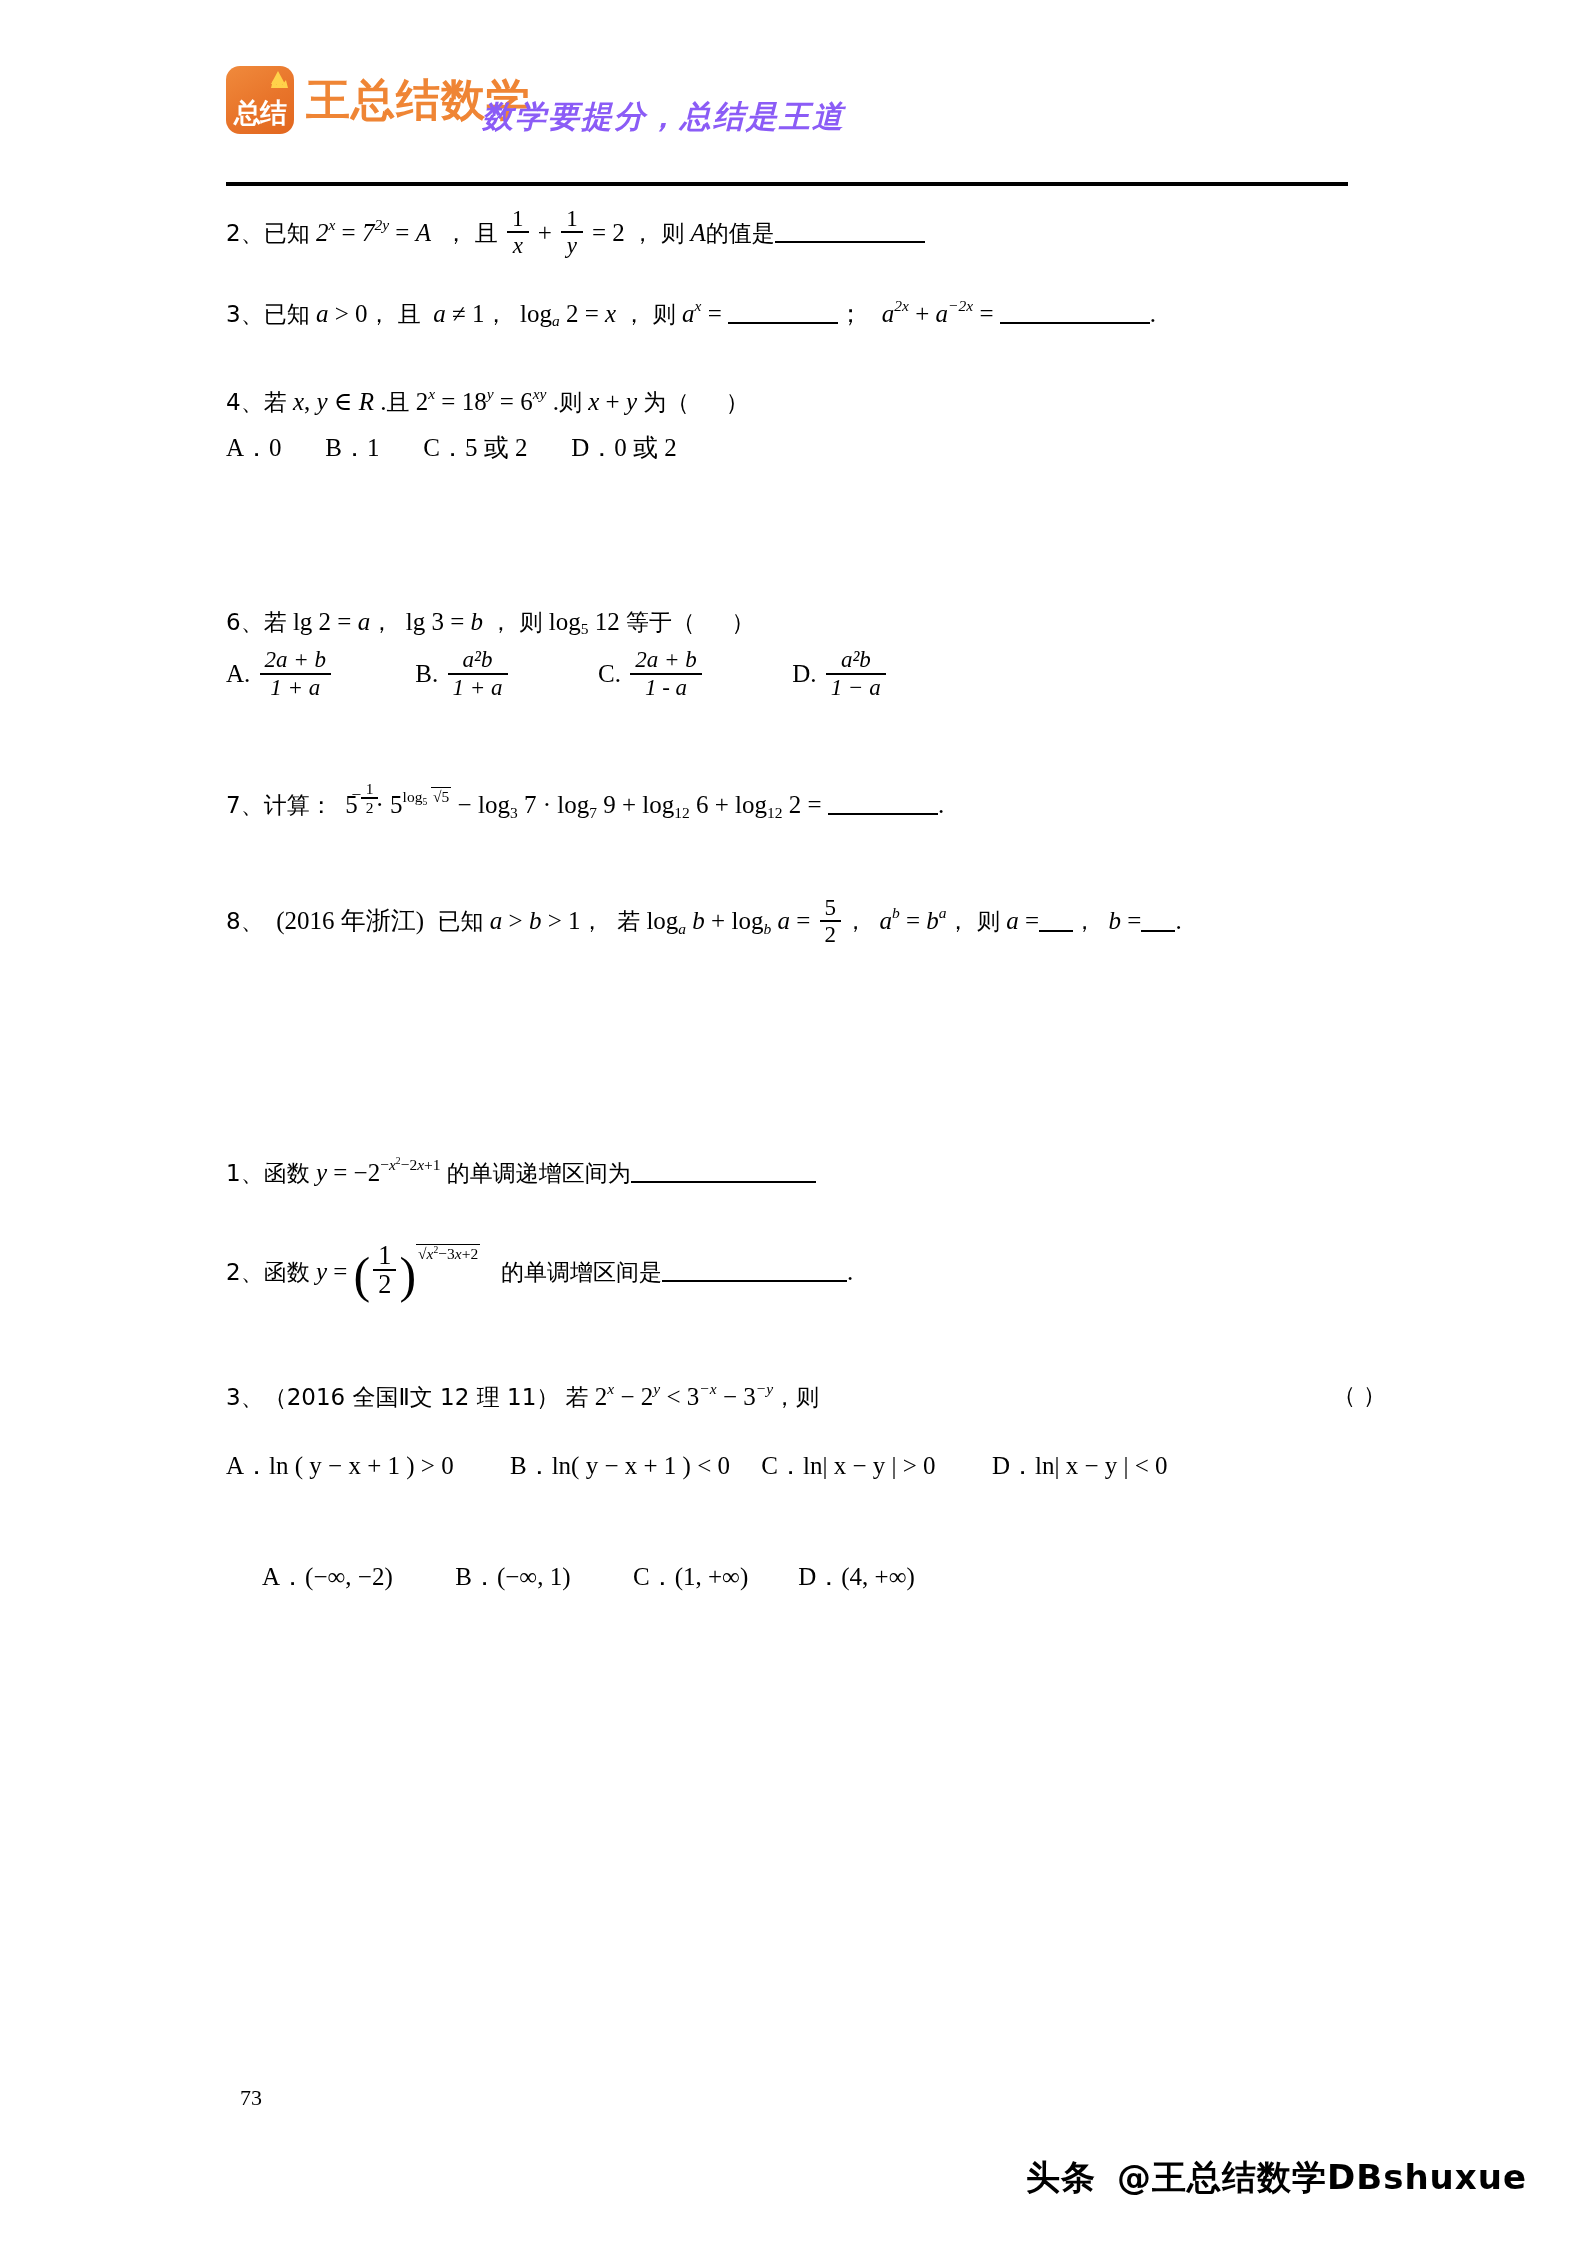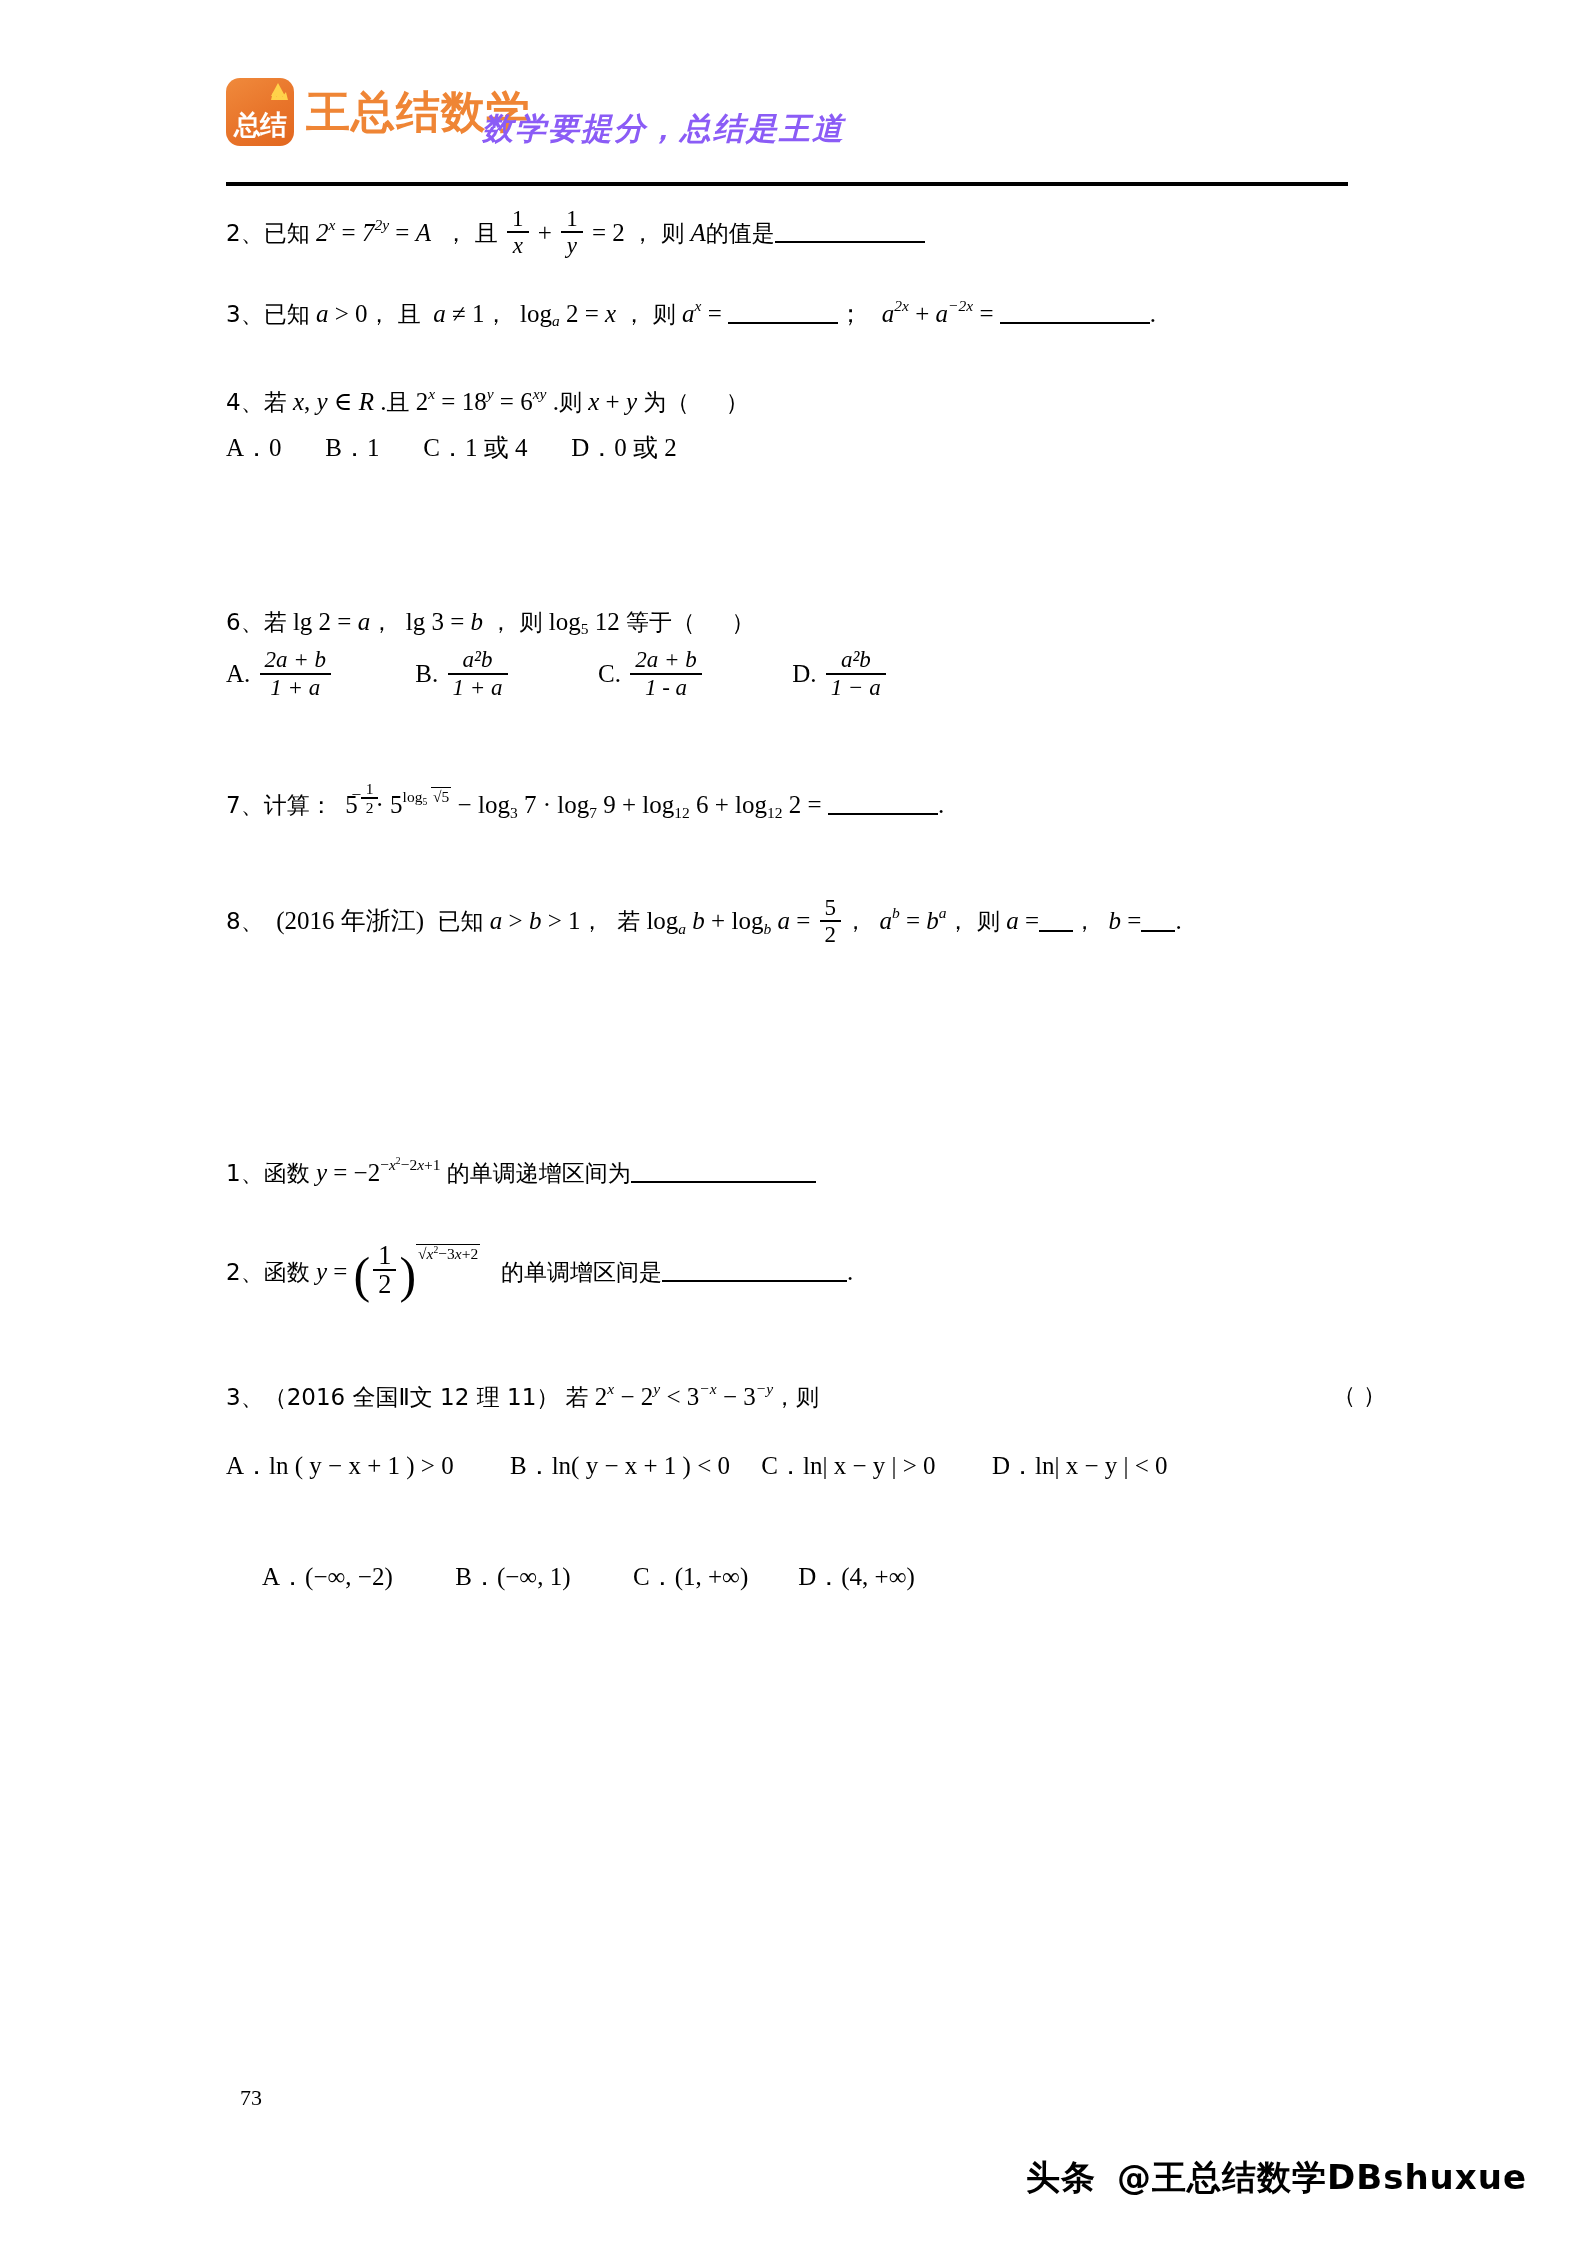--- a/index.html
+++ b/index.html
@@ -17,21 +17,21 @@
     height: 2245px;
     background: #ffffff;
     overflow: hidden;
     box-sizing: border-box;
   }
 
   
   .header {
     position: absolute;
     left: 226px;
-    top: 78px;
+    top: 66px;
     width: 1120px;
     height: 92px;
   }
   .logo-wrap {
     position: absolute;
     left: 0;
     top: 0;
     display: flex;
     align-items: center;
     gap: 12px;
@@ -252,21 +252,21 @@
     <p class="q">
       <span class="cn">4、若</span><span class="mi">&nbsp;x</span>,&nbsp;<span class="mi">y</span> ∈ <span class="mi">R</span>
       .<span class="cn">且</span> 2<sup class="mi">x</sup> = 18<sup class="mi">y</sup> = 6<sup class="mi">xy</sup>
       .<span class="cn">则</span> <span class="mi">x</span> + <span class="mi">y</span> <span class="cn">为（&nbsp;&nbsp;&nbsp;&nbsp;&nbsp;）</span>
     </p>
     <p class="opts">
       <span class="opt">A．0</span>
       &nbsp;&nbsp;&nbsp;&nbsp;&nbsp;
       <span class="opt">B．1</span>
       &nbsp;&nbsp;&nbsp;&nbsp;&nbsp;
-      <span class="opt">C．1 或 4</span>
+      <span class="opt">C．5 或 2</span>
       &nbsp;&nbsp;&nbsp;&nbsp;&nbsp;
       <span class="opt">D．0 或 2</span>
     </p>
 
     <div class="spacer-lg"></div>
 
 
     <div class="spacer-lg"></div>
 
     <p class="q">

